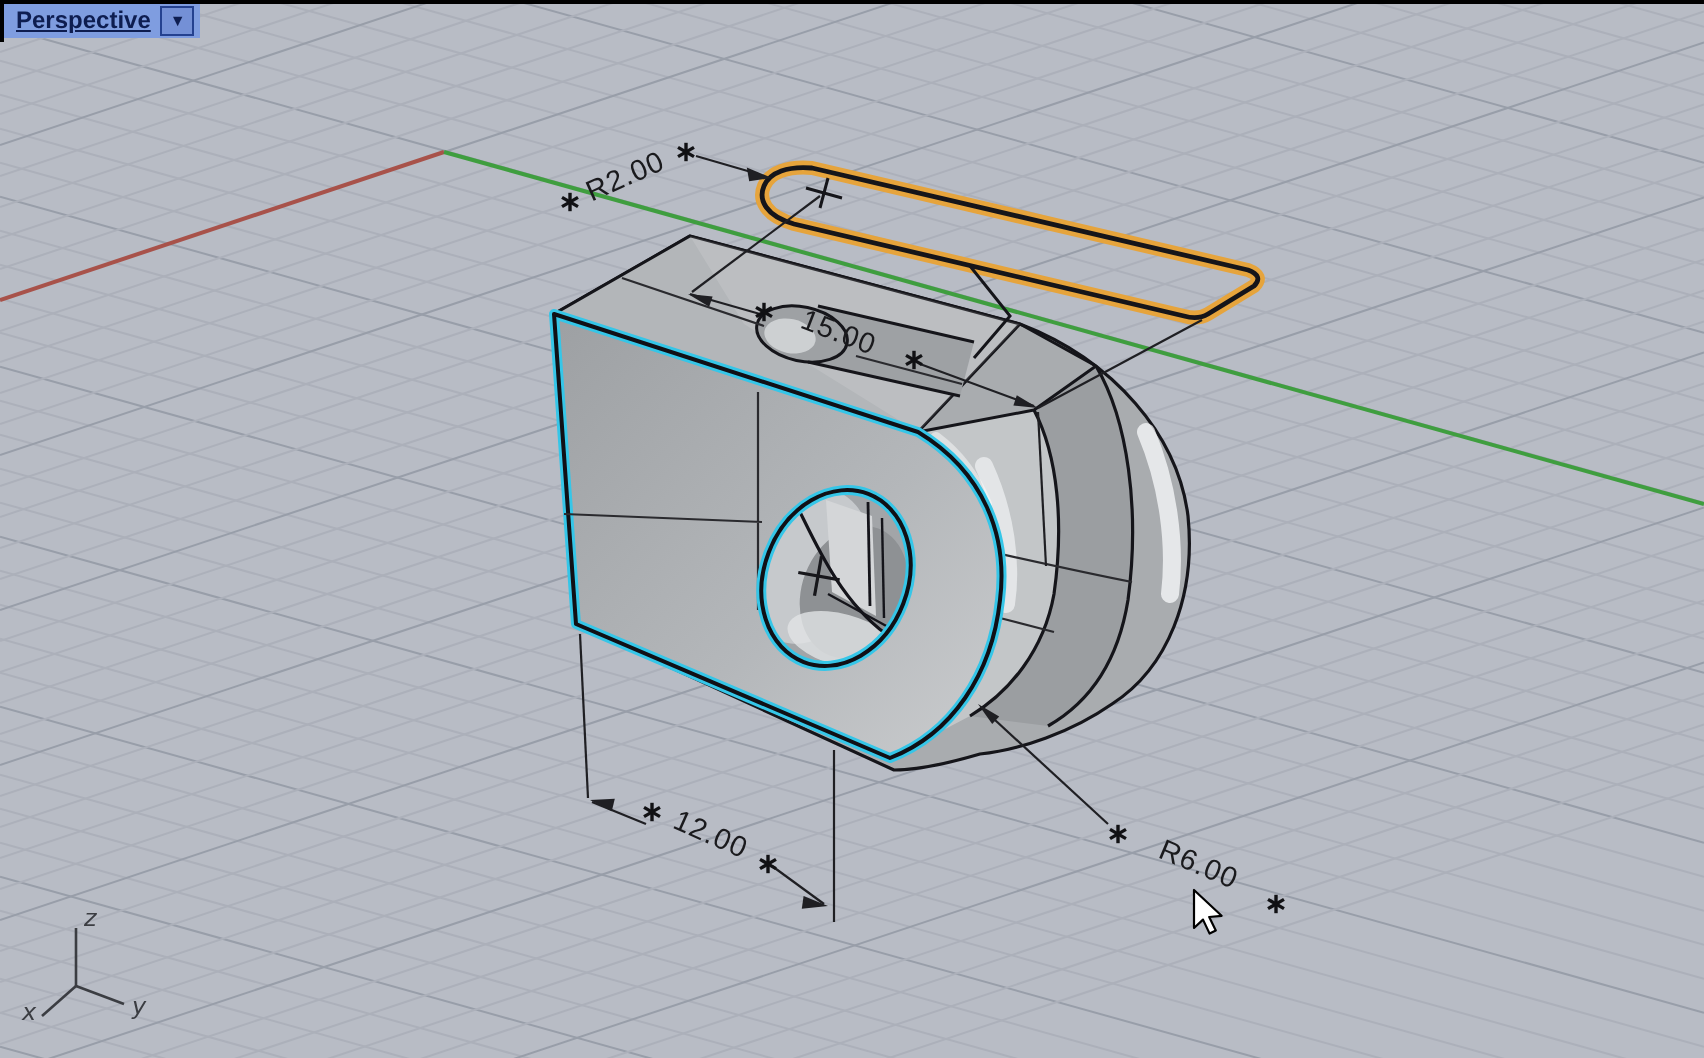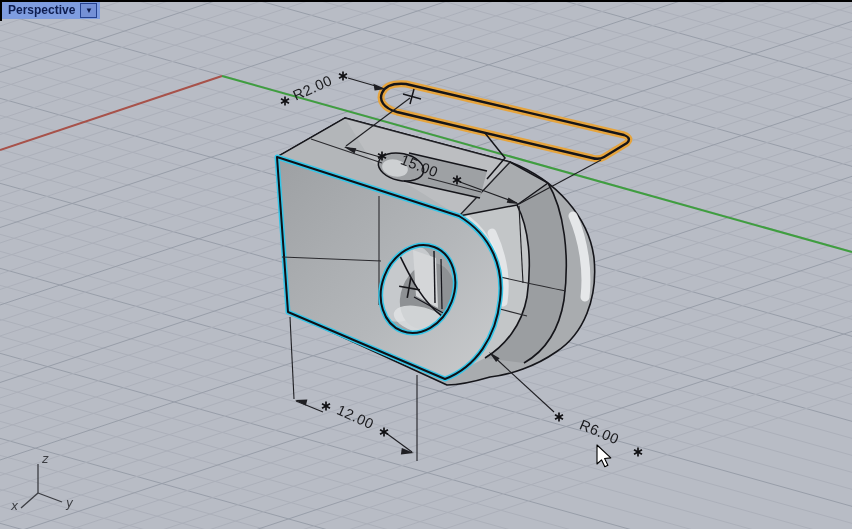--- a/index.html
+++ b/index.html
@@ -3,21 +3,21 @@
 <meta charset="utf-8">
 <style>
   html,body{margin:0;padding:0;}
   body{width:852px;height:529px;overflow:hidden;font-family:"Liberation Sans",sans-serif;}
   #stage{position:relative;width:852px;height:529px;background:#b8bcc5;}
   #scene{position:absolute;left:0;top:0;}
   #top-border{position:absolute;left:0;top:0;width:852px;height:2px;background:#000;}
   #left-border{position:absolute;left:0;top:0;width:2px;height:21px;background:#000;}
   #viewport-tab{position:absolute;left:2px;top:2px;height:17px;display:flex;align-items:center;
      background:#7f9de0;padding:0 3px 0 6px;box-sizing:border-box;cursor:default;}
-  #viewport-tab .label{font-size:12px;font-weight:bold;color:#0e1d50;line-height:17px;white-space:nowrap;}
+  #viewport-tab .label{font-size:12px;font-weight:bold;color:#0e1d50;line-height:17px;white-space:nowrap;text-decoration:underline;}
   #viewport-tab .dd{margin-left:5px;width:15px;height:13px;background:#7490d6;border:1px solid #24418f;
      display:flex;align-items:center;justify-content:center;font-size:8px;color:#0e1d50;}
   svg text.dim{font-family:"Liberation Sans",sans-serif;font-size:14.5px;fill:#1a1a1d;letter-spacing:.5px;}
   svg text.gizmo{font-family:"DejaVu Sans",sans-serif;font-style:italic;font-size:12px;fill:#3b3d42;}
 </style>
 </head>
 <body>
 
 <div id="stage">
 

